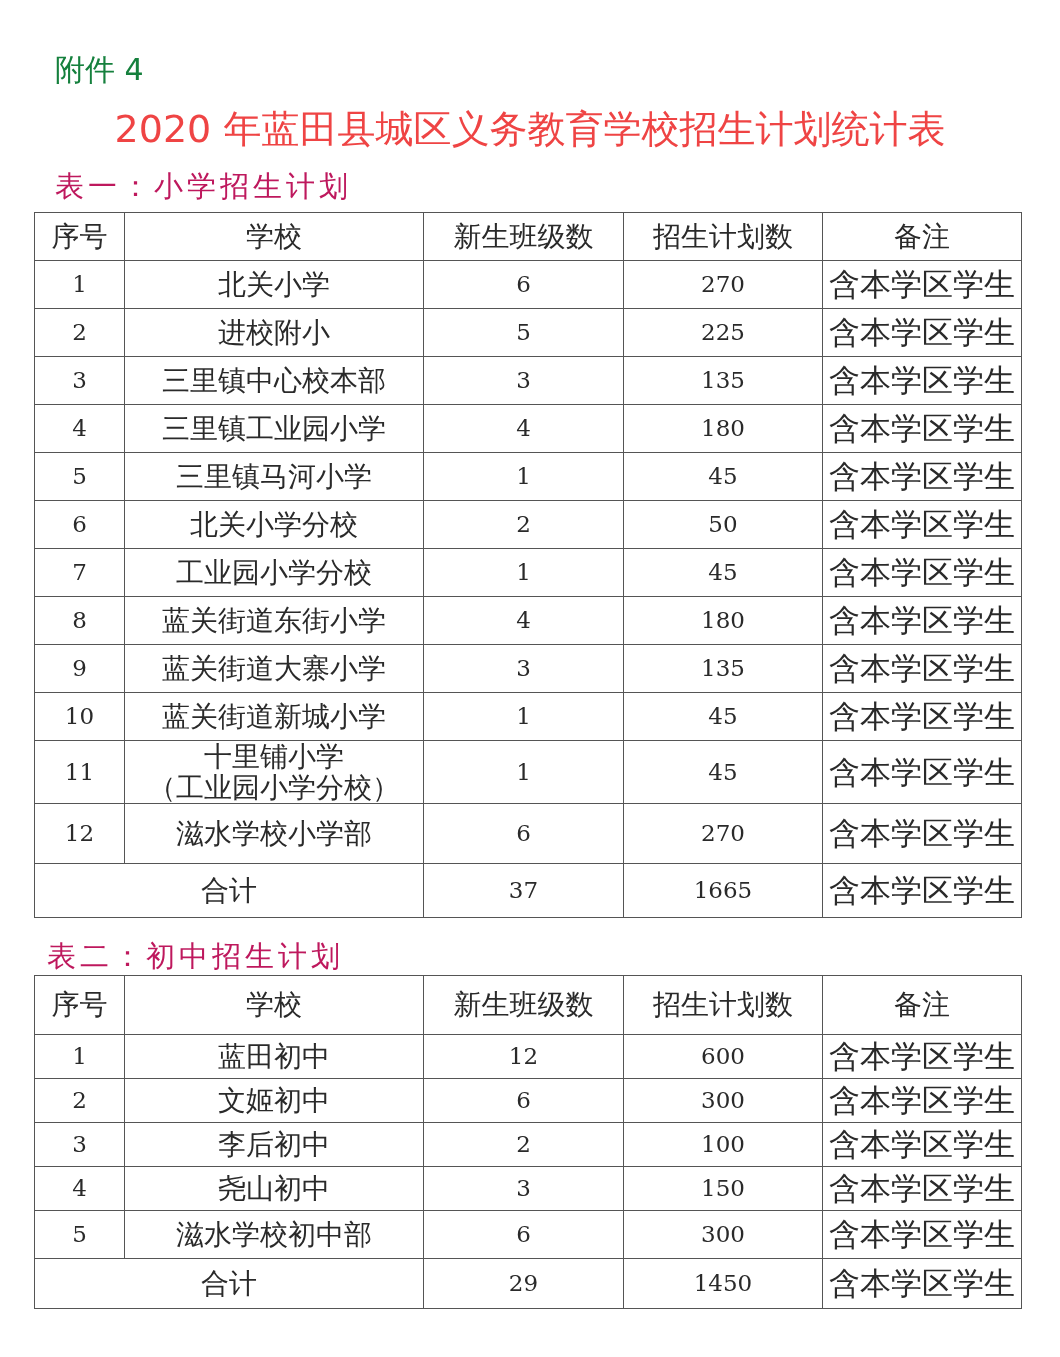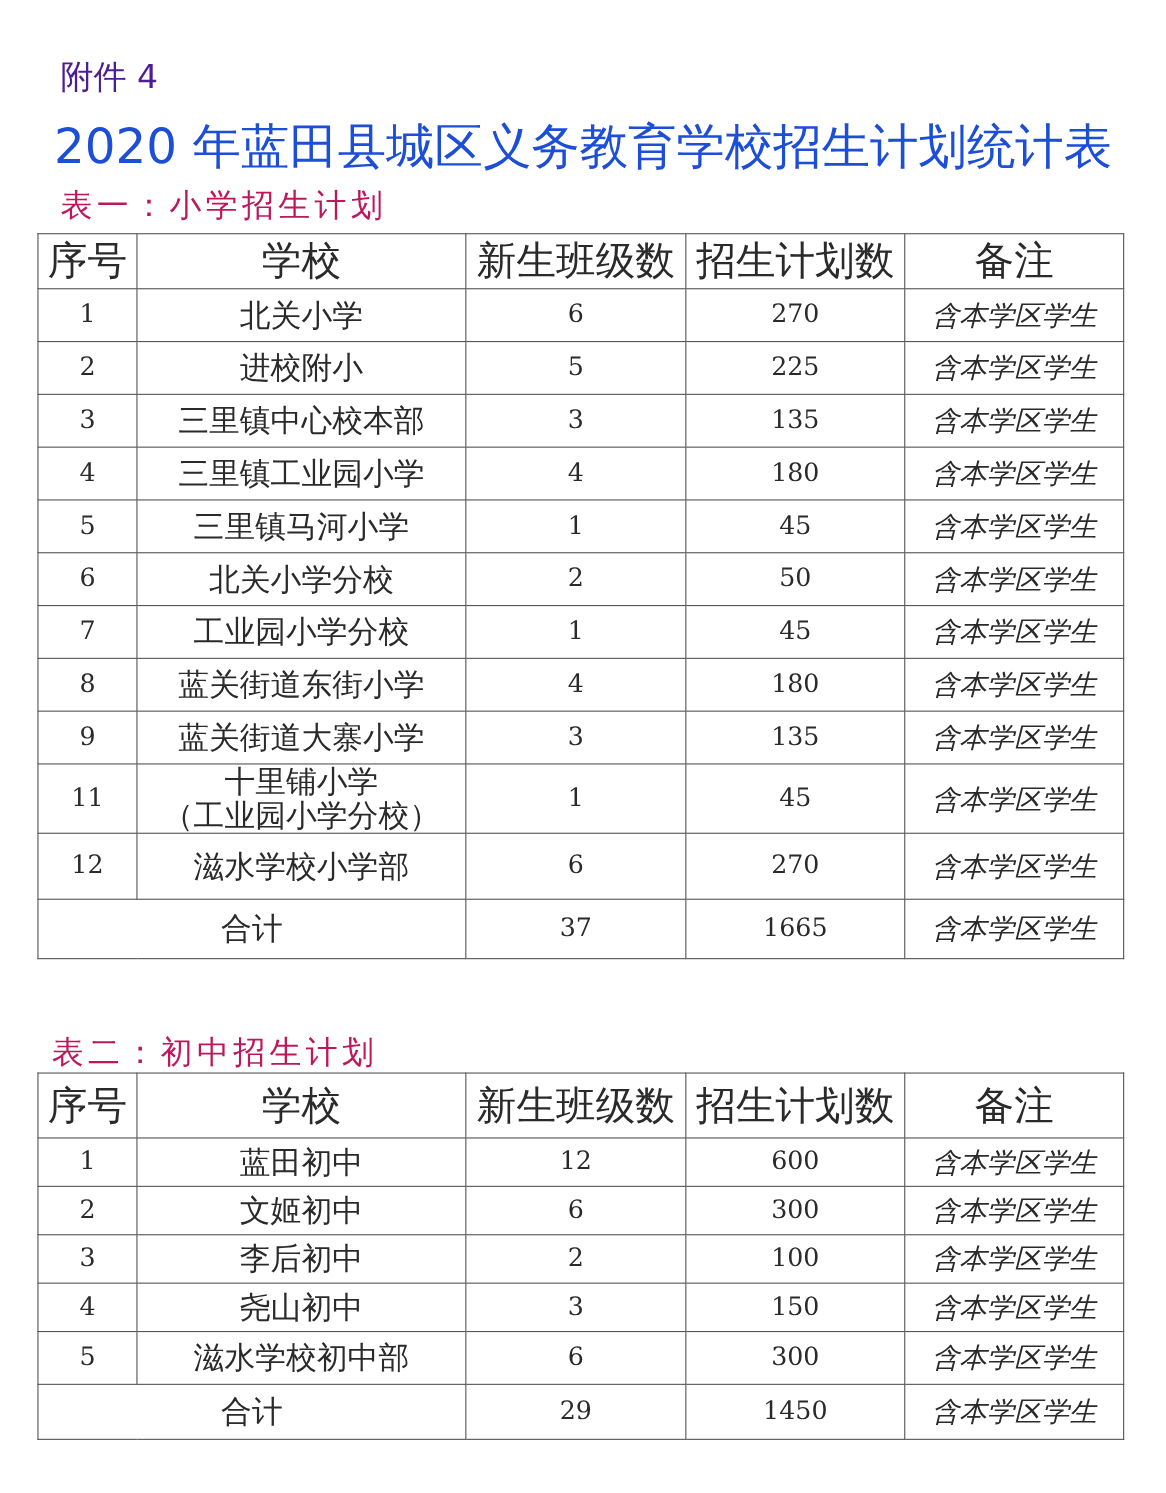--- a/index.html
+++ b/index.html
@@ -3,43 +3,43 @@
 <meta charset="utf-8">
 <style>
   html, body { margin: 0; padding: 0; background: #ffffff; }
   body {
     width: 1060px; height: 1357px; position: relative; overflow: hidden;
     color: #222; font-family: "DejaVu Serif", "Liberation Serif", serif;
   }
   .attachment {
     position: absolute; left: 55px; top: 50px;
     font-family: "DejaVu Sans", "Liberation Sans", sans-serif;
-    font-size: 30px; color: #4c1d95;
+    font-size: 30px; color: #15803d;
   }
   .main-title {
     position: absolute; left: 0; width: 1060px; top: 104px; text-align: center;
     font-family: "DejaVu Sans", "Liberation Sans", sans-serif;
-    font-size: 44px; color: #1d4ed8; letter-spacing: 0px;
+    font-size: 38px; color: #ef4444; letter-spacing: 0px;
   }
   .section-title {
     position: absolute; font-size: 29px; color: #be185d; letter-spacing: 4px;
   }
   #sec1 { left: 55px; top: 167px; }
   #sec2 { left: 47px; top: 937px; }
   table.plan {
     position: absolute; left: 34px; width: 987px;
     border-collapse: collapse; table-layout: fixed;
   }
   table.plan td, table.plan th {
     border: 1.5px solid #555; text-align: center; vertical-align: middle;
     padding: 0; font-weight: normal; color: #2a2a2a;
   }
-  table.plan th { font-size: 36px; }
+  table.plan th { font-size: 28px; }
   table.plan td { font-size: 23px; line-height: 31px; }
-  table.plan td.remark { font-size: 25px; font-style: italic; }
+  table.plan td.remark { font-size: 31px; }
   table.plan td.school { font-size: 28px; }
   #t1 { top: 212px; }
   #t2 { top: 975px; }
   col.c-idx { width: 90px; }
   col.c-school { width: 299px; }
   col.c-cls { width: 200px; }
   col.c-plan { width: 199px; }
   col.c-remark { width: 199px; }
   #t1 thead tr { height: 48px; }
   #t1 tbody tr.r { height: 48px; }
@@ -133,20 +133,27 @@
       <td>180</td>
       <td class="remark">含本学区学生</td>
     </tr>
     <tr class="r">
       <td>9</td>
       <td class="school">蓝关街道大寨小学</td>
       <td>3</td>
       <td>135</td>
       <td class="remark">含本学区学生</td>
     </tr>
+    <tr class="r">
+      <td>10</td>
+      <td class="school">蓝关街道新城小学</td>
+      <td>1</td>
+      <td>45</td>
+      <td class="remark">含本学区学生</td>
+    </tr>
     <tr class="tall">
       <td>11</td>
       <td class="school">
         <div>十里铺小学</div>
         <div>（工业园小学分校）</div>
       </td>
       <td>1</td>
       <td>45</td>
       <td class="remark">含本学区学生</td>
     </tr>

